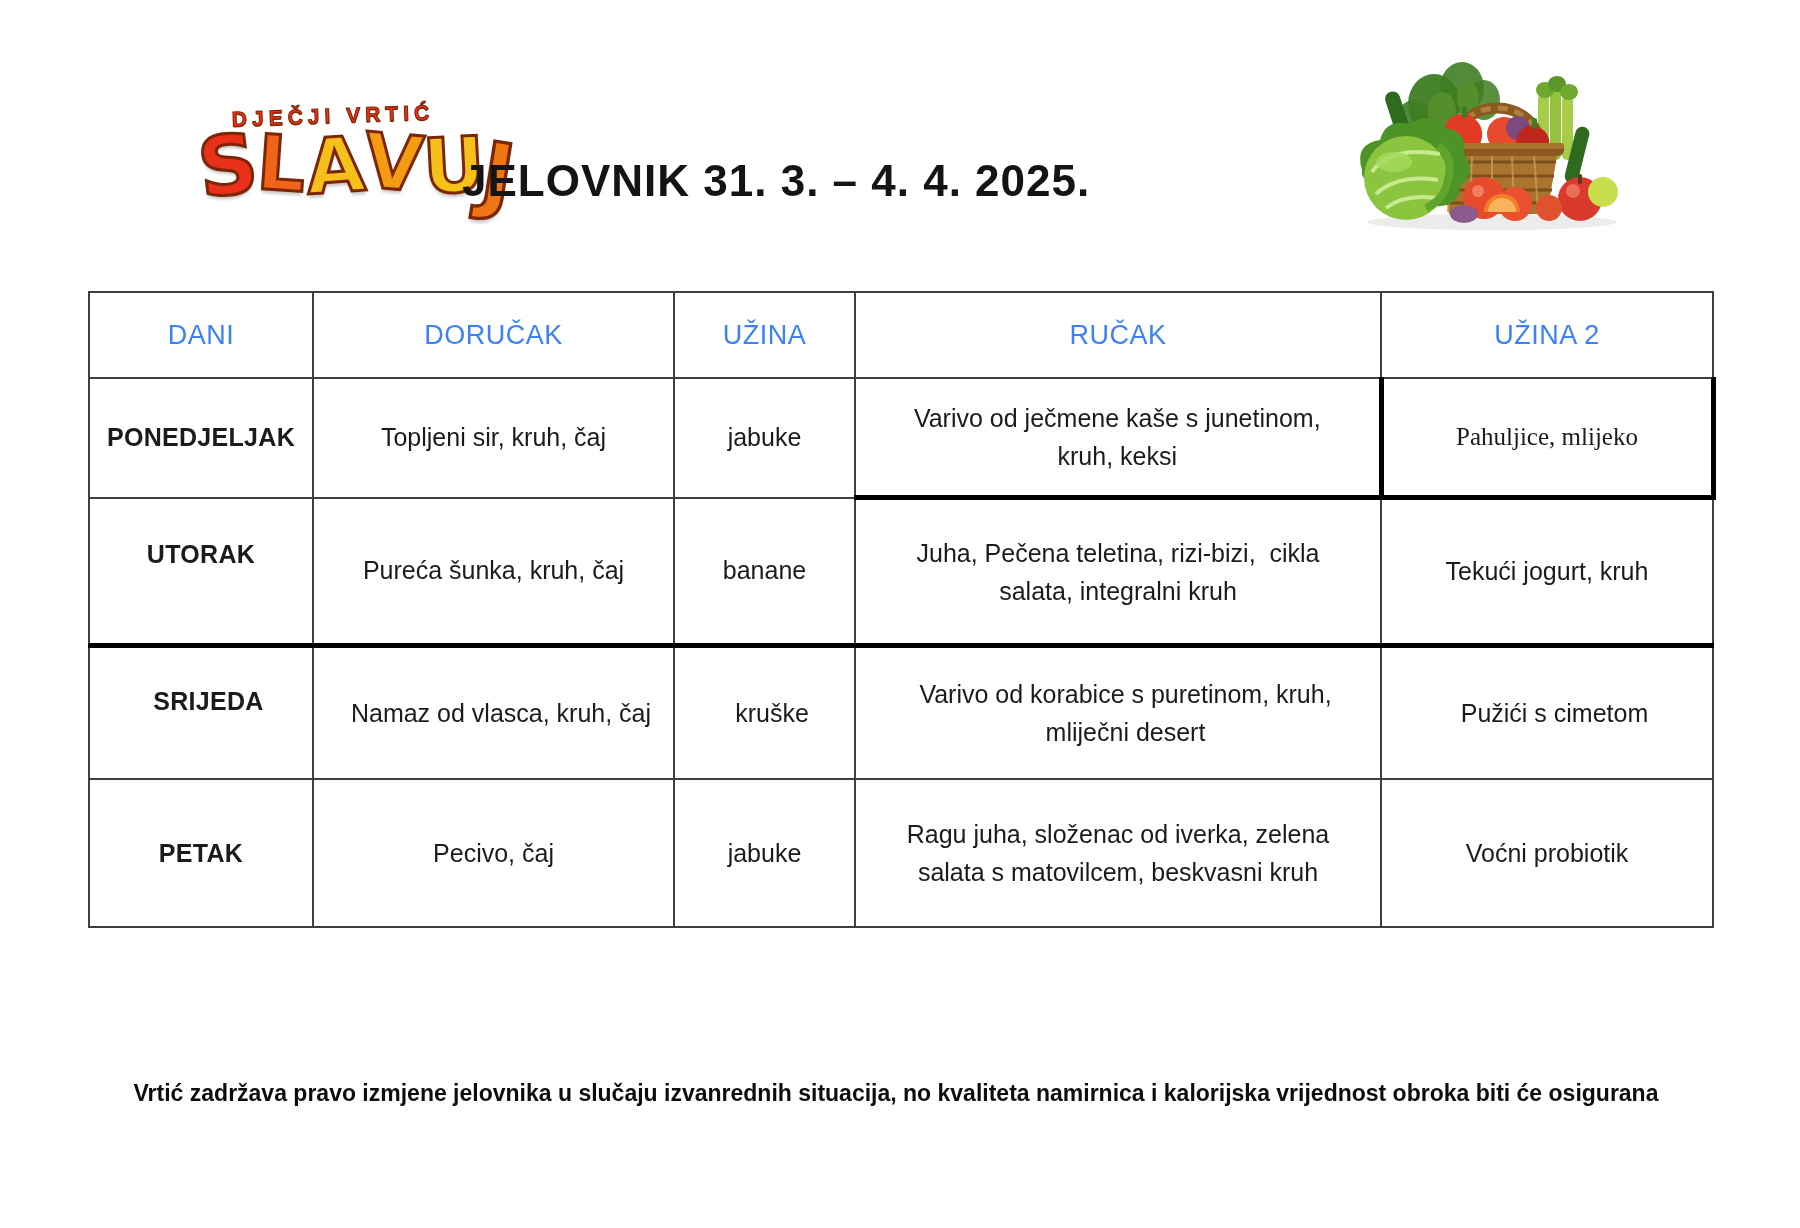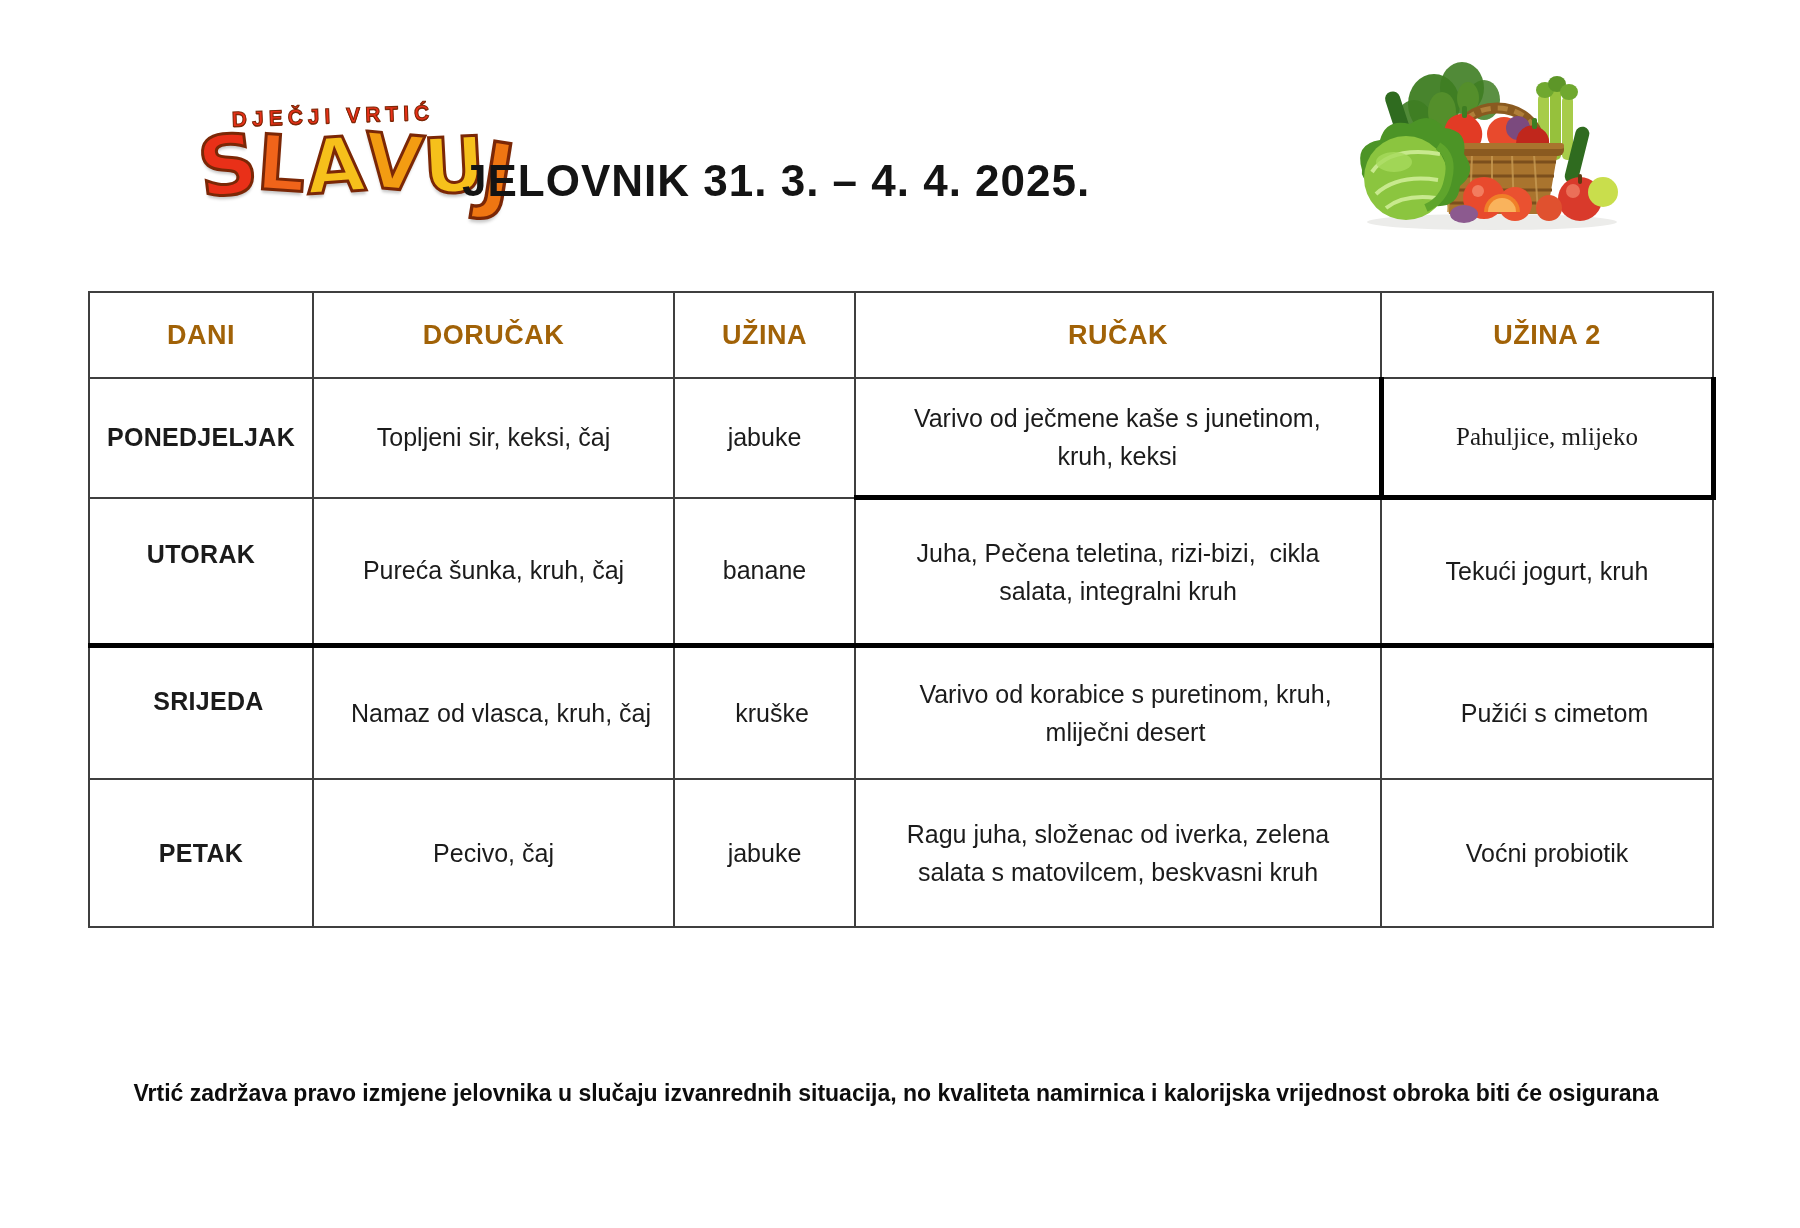--- a/index.html
+++ b/index.html
@@ -27,21 +27,21 @@
               letter-spacing:1px;color:#141414;white-space:nowrap;}
 
   
   .basket{position:absolute;left:1342px;top:42px;width:286px;height:192px;}
 
   
   .menu-table-wrap{position:absolute;left:88px;top:291px;}
   table.menu{border-collapse:collapse;table-layout:fixed;width:1624px;}
   table.menu th,table.menu td{border:2px solid #3f3f3f;padding:0 10px;text-align:center;
               vertical-align:middle;overflow:hidden;}
-  table.menu th{font-size:27px;font-weight:bold;color:#a16207;letter-spacing:.5px;height:84px;margin-left:20px;}
+  table.menu th{font-size:27px;font-weight:normal;color:#3b82f6;letter-spacing:.5px;height:84px;margin-left:20px;}
   table.menu td{font-size:25px;color:#1b1b1b;}
   td.day{font-weight:bold;font-size:26px;color:#0a0a0a;letter-spacing:.3px;}
   td.rucak{white-space:pre-wrap;line-height:38px;}
   tr.r1 td{height:116px;}
   tr.r2 td{height:143px;}
   tr.r3 td{height:130px;padding-left:25px;}
   tr.r4 td{height:143px;}
   tr.r5 td{height:146px;}
   .bb-thick{border-bottom:5px solid #000 !important;}
   .bl-thick{border-left:5px solid #000 !important;}
@@ -151,21 +151,21 @@
       <tbody>
           <tr>
         <th>DANI</th>
         <th>DORUČAK</th>
         <th>UŽINA</th>
         <th>RUČAK</th>
         <th>UŽINA 2</th>
       </tr>
       <tr class="r1">
         <td class="day">PONEDJELJAK</td>
-        <td>Topljeni sir, keksi, čaj</td>
+        <td>Topljeni sir, kruh, čaj</td>
         <td>jabuke</td>
         <td class="rucak bb-thick">Varivo od ječmene kaše s junetinom,
 kruh, keksi</td>
         <td class="bb-thick bl-thick br-thick">Pahuljice, mlijeko</td>
       </tr>
       <tr class="r2">
         <td class="day bb-thick"><span class="lift16">UTORAK</span></td>
         <td class="bb-thick">Pureća šunka, kruh, čaj</td>
         <td class="bb-thick">banane</td>
         <td class="rucak bb-thick">Juha, Pečena teletina, rizi-bizi,  cikla

